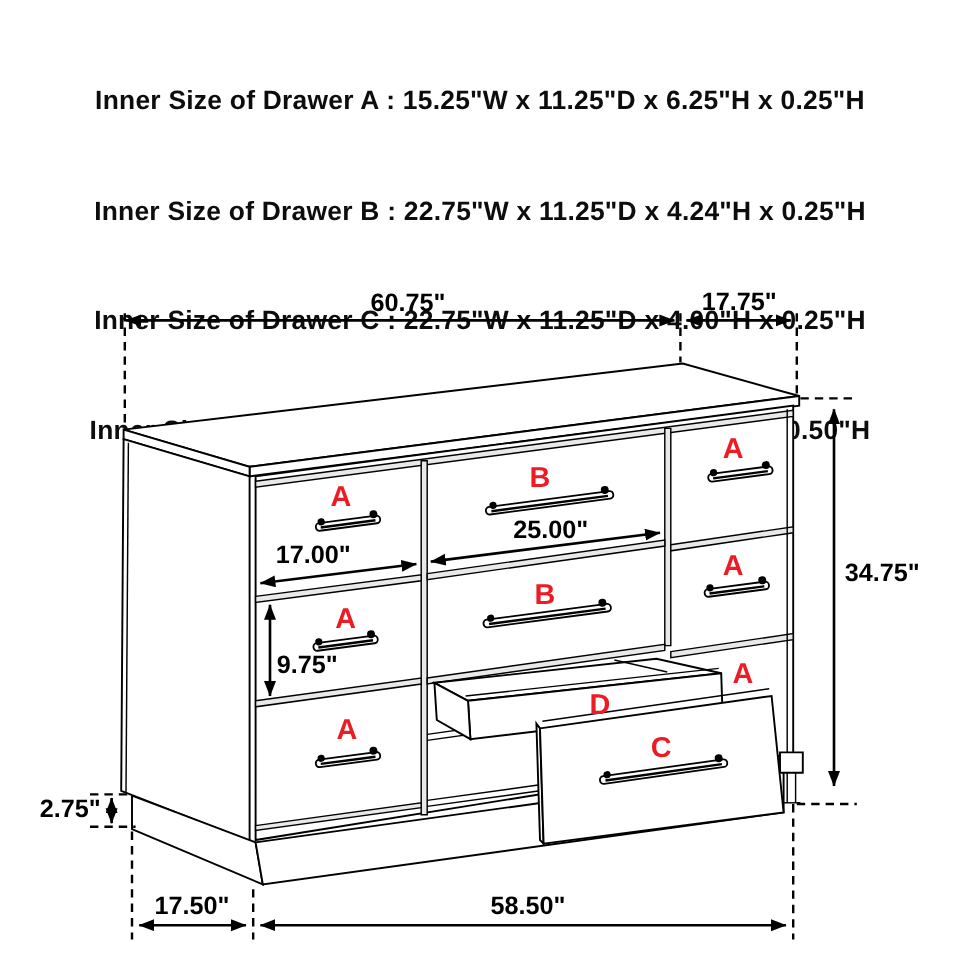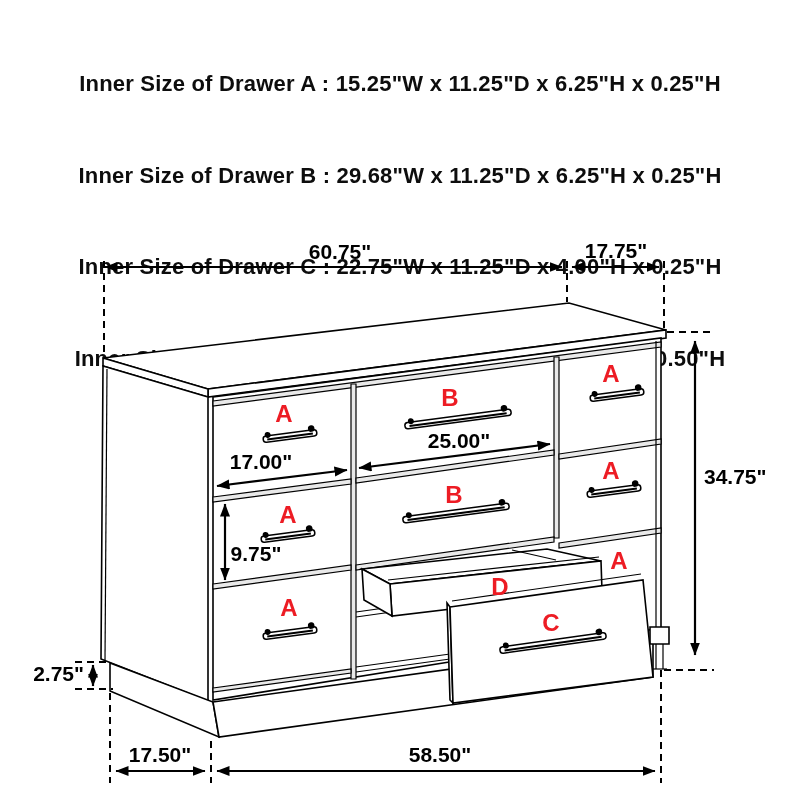--- a/index.html
+++ b/index.html
@@ -16,21 +16,21 @@
   .dash{stroke:#000;stroke-width:2;fill:none;stroke-dasharray:7 5;}
   text{font-family:"Liberation Sans",sans-serif;font-weight:bold;}
   .dim-label{font-size:21px;fill:#000;}
   .red-label{font-size:24px;}
 </style>
 </head>
 <body>
 
 <div class="spec-block">
   <div>Inner Size of Drawer A : 15.25"W x 11.25"D x 6.25"H x 0.25"H</div>
-  <div>Inner Size of Drawer B : 29.68"W x 11.25"D x 6.25"H x 0.25"H</div>
+  <div>Inner Size of Drawer B : 22.75"W x 11.25"D x 4.24"H x 0.25"H</div>
   <div>Inner Size of Drawer C : 22.75"W x 11.25"D x 4.00"H x 0.25"H</div>
   <div>Inner Size of Drawer  D : 22.50"W x 10.75"D x 1.75"H x 0.50"H</div>
 </div>
 
 <svg width="800" height="800" viewBox="0 0 800 800">
   <defs>
     <marker id="ah" markerUnits="userSpaceOnUse" markerWidth="14" markerHeight="11" refX="12.5" refY="5" orient="auto-start-reverse">
       <path d="M0,0 L13,5 L0,10 Z" fill="#000"></path>
     </marker>
     <g id="hs">

